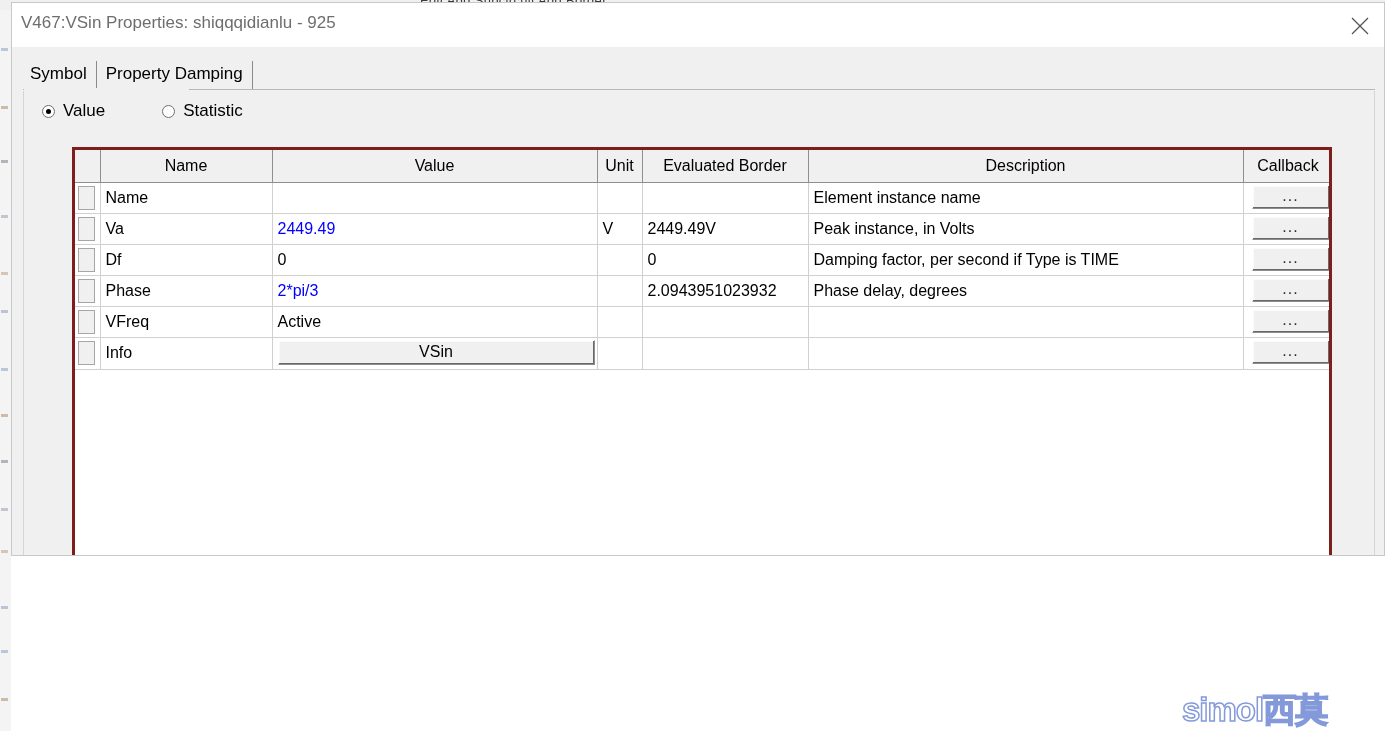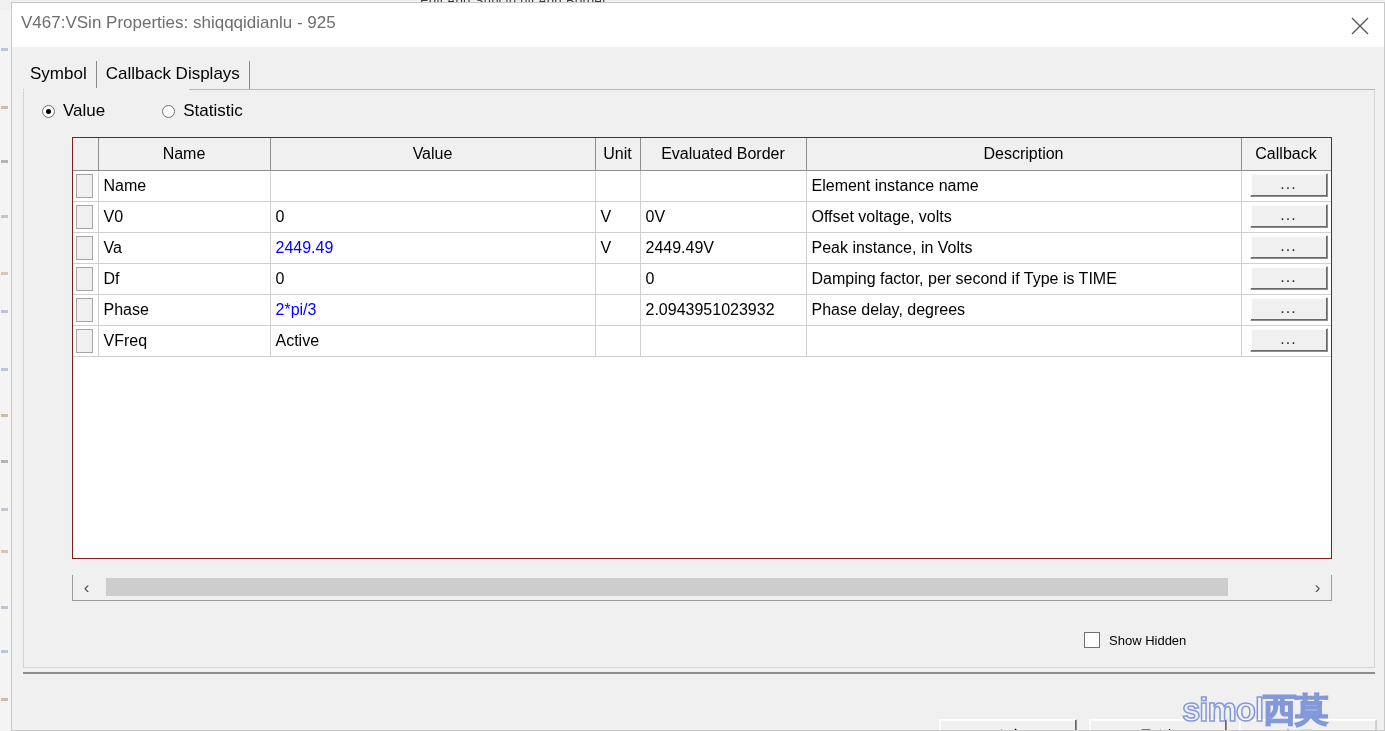--- a/index.html
+++ b/index.html
@@ -46,21 +46,21 @@
     left: 1px;
     width: 7px; height: 3px;
     background: #9aa0b0;
     opacity: .55;
   }
 
   
   #dialog {
     position: absolute;
     left: 11px; top: 2px;
-    width: 1374px; height: 729px;
+    width: 1374px; height: 554px;
     background: #f0f0f0;
     border: 1px solid #c8c8c8;
     box-sizing: border-box;
     overflow: hidden;
   }
 
   
   #titlebar {
     position: absolute;
     left: 0; top: 0;
@@ -164,25 +164,25 @@
     white-space: nowrap;
   }
   #radio-statistic {
     margin-left: 57px;
     width: 108px;
   }
 
   
   #grid-wrap {
     position: absolute;
-    left: 60px; top: 90px;
+    left: 60px; top: 100px;
     width: 1260px;
     height: 422px;
     background: #ffffff;
-    border: 1px solid #7f1d1d;
+    border: 3px solid #7f1d1d;
     box-sizing: border-box;
     overflow: hidden;
   }
   table.grid {
     border-collapse: collapse;
     table-layout: fixed;
     width: 1258px;
     font-size: 16px;
   }
   table.grid th, table.grid td {
@@ -398,21 +398,21 @@
       </svg>
     </div>
   </div>
 
   <div id="client">
 
     <div id="panel-edge"></div>
 
     <div id="tabstrip">
       <div class="tab">Symbol</div>
-      <div class="tab">Callback Displays</div>
+      <div class="tab">Property Damping</div>
     </div>
     <div id="tab-underline"></div>
     <div id="tab-active-mask"></div>
 
     <div id="radio-row">
       <div class="radio-item">
         <span class="radio-circle checked"></span>
         <span class="radio-label">Value</span>
       </div>
       <div class="radio-item" id="radio-statistic">
@@ -450,31 +450,20 @@
               <td></td>
               <td></td>
               <td></td>
               <td>Element instance name</td>
               <td class="cbcell">
                 <div class="btn3d cb-btn">...</div>
               </td>
             </tr>
             <tr>
               <td class="selcell"></td>
-              <td>V0</td>
-              <td>0</td>
-              <td>V</td>
-              <td>0V</td>
-              <td>Offset voltage, volts</td>
-              <td class="cbcell">
-                <div class="btn3d cb-btn">...</div>
-              </td>
-            </tr>
-            <tr>
-              <td class="selcell"></td>
               <td>Va</td>
               <td class="modified">2449.49</td>
               <td>V</td>
               <td>2449.49V</td>
               <td>Peak instance, in Volts</td>
               <td class="cbcell">
                 <div class="btn3d cb-btn">...</div>
               </td>
             </tr>
             <tr>
@@ -503,20 +492,33 @@
               <td class="selcell"></td>
               <td>VFreq</td>
               <td>Active</td>
               <td></td>
               <td></td>
               <td></td>
               <td class="cbcell">
                 <div class="btn3d cb-btn">...</div>
               </td>
             </tr>
+            <tr>
+              <td class="selcell"></td>
+              <td>Info</td>
+              <td>
+                <div class="btn3d info-btn">VSin</div>
+              </td>
+              <td></td>
+              <td></td>
+              <td></td>
+              <td class="cbcell">
+                <div class="btn3d cb-btn">...</div>
+              </td>
+            </tr>
           </tbody>
       </table>
     </div>
 
     <div id="hscroll">
       <div id="hs-left">‹</div>
       <div id="hs-track">
         <div id="hs-thumb"></div>
       </div>
       <div id="hs-right">›</div>

